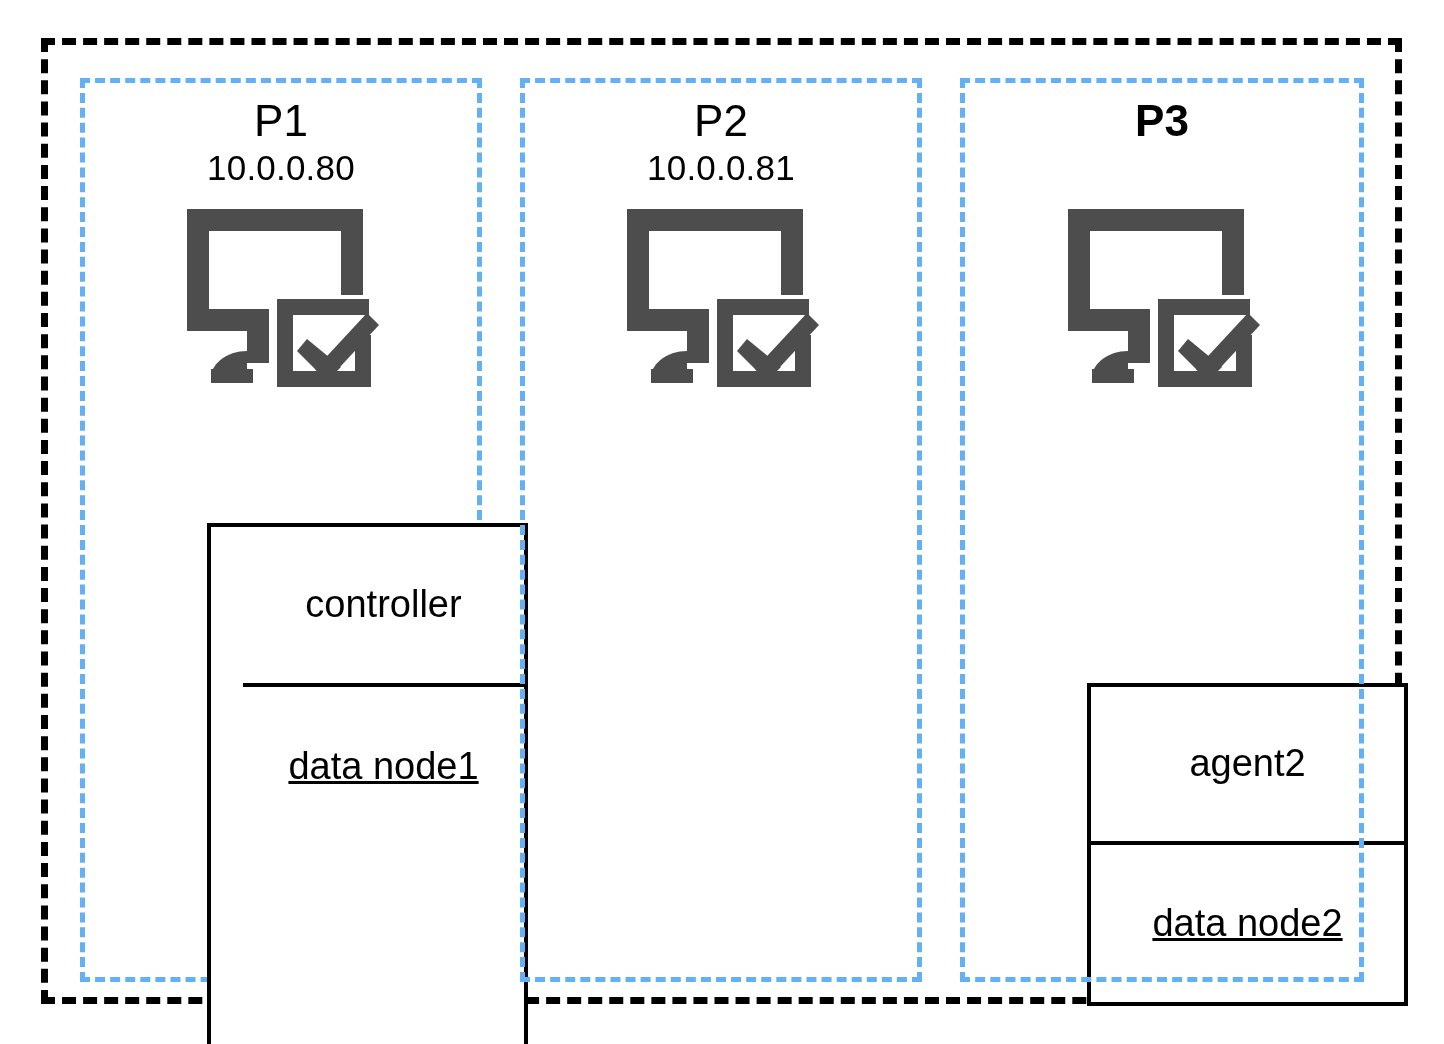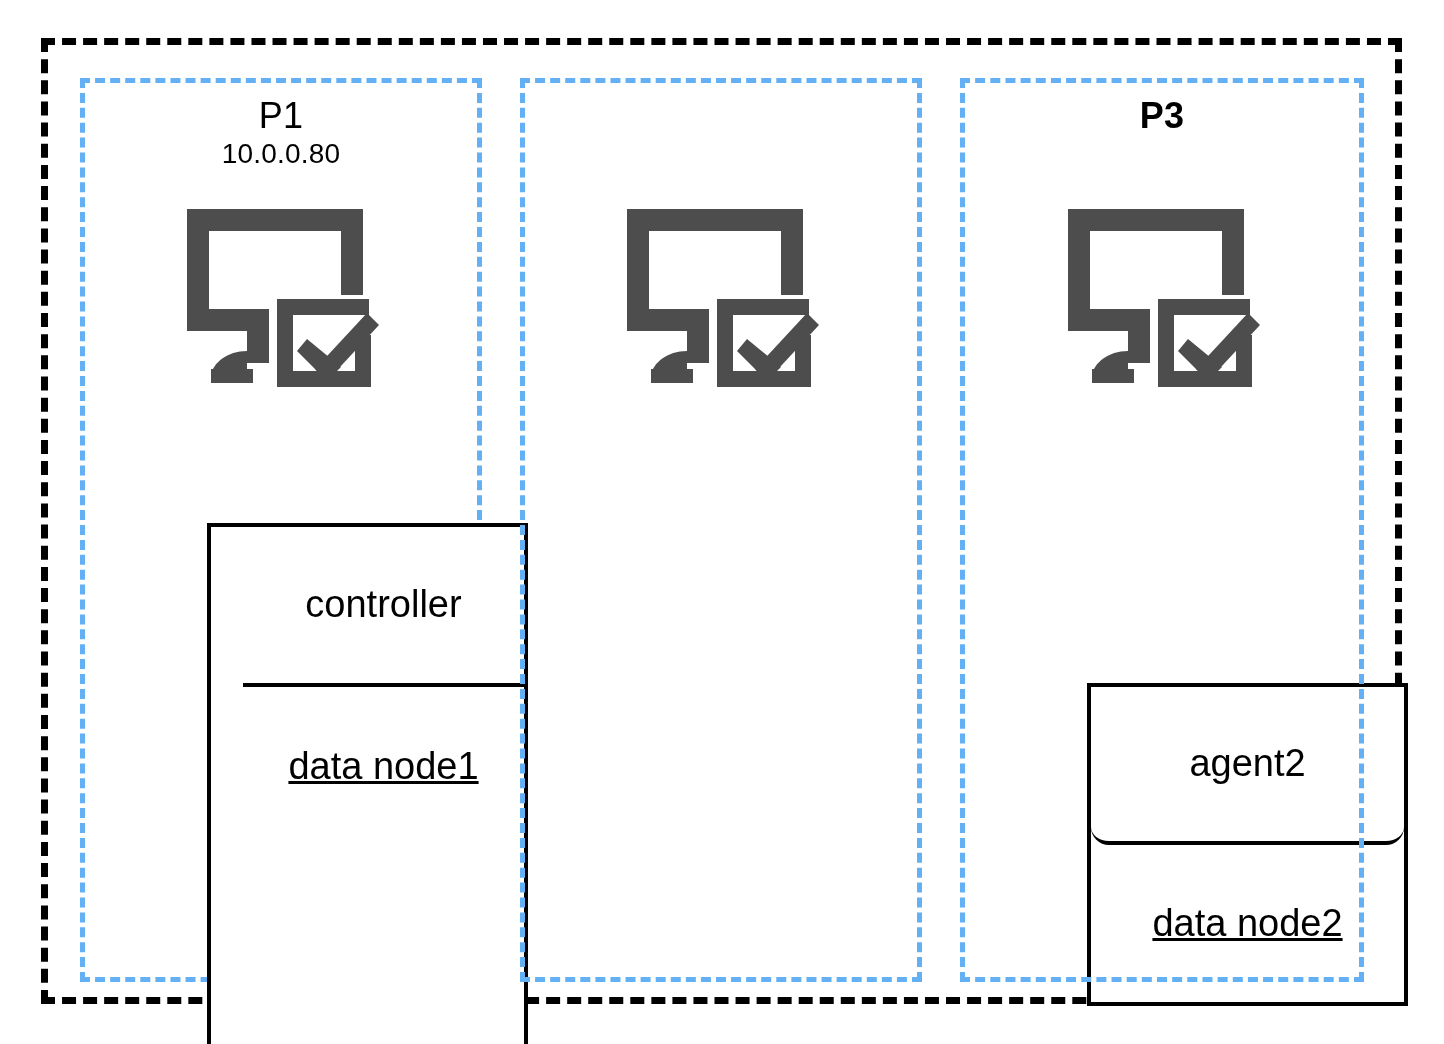--- a/index.html
+++ b/index.html
@@ -51,26 +51,26 @@
     left: 0;
     right: 0;
     top: 12px;
     text-align: center;
     color: #000000;
     line-height: 1.18;
     pointer-events: none;
   }
   .host-name {
     display: block;
-    font-size: 36px;
+    font-size: 44px;
     letter-spacing: 0.2px;
   }
   .host-ip {
     display: block;
-    font-size: 28px;
+    font-size: 35px;
     letter-spacing: 0.2px;
     text-align: center;
   }
 
   
   .host-icon {
     position: absolute;
     top: 120px;
     left: 50%;
     transform: translateX(-50%);
@@ -95,21 +95,21 @@
     display: flex;
     align-items: center;
     justify-content: center;
     font-size: 38px;
     color: #000000;
     border-bottom: 4px solid #000000;
     white-space: nowrap;
   }
   .stack-p1 .service-cell { height: 159.7px; }
   .stack-p2 .service-cell,
-  .stack-p3 .service-cell { height: 157.5px; border-radius: 18px; }
+  .stack-p3 .service-cell { height: 157.5px; }
   .service-cell:last-child { border-bottom: none; text-decoration: underline; }
 </style>
 </head>
 <body>
 
 <div id="canvas">
 
   <div class="cluster-boundary"></div>
 
   <div class="host-panel host-p1">
@@ -132,20 +132,24 @@
         </g>
       </svg>
     </div>
     <div class="service-stack stack-p1">
       <div class="service-cell">controller</div>
       <div class="service-cell">data node1</div>
     </div>
   </div>
 
   <div class="host-panel host-p2">
+    <div class="host-head">
+      <span class="host-name">P2</span>
+      <span class="host-ip">10.0.0.81</span>
+    </div>
     <div class="host-icon">
       <svg viewBox="0 0 200 186" xmlns="http://www.w3.org/2000/svg" aria-hidden="true">
         <g fill="#4d4d4d">
           <path d="M6 6 H160 V28 H28 V106 H88 V128 H6 Z"></path>
           <path d="M160 6 H182 V92 H160 Z"></path>
           <path d="M66 106 H88 V160 H66 Z"></path>
           <path d="M66 148 C46 148 32 160 30 172 H66 Z"></path>
           <path d="M30 166 H72 V180 H30 Z"></path>
           <path d="M96 96 H188 V112 H112 V168 H188 V184 H96 Z"></path>
           <path d="M174 132 H190 V184 H174 Z"></path>

